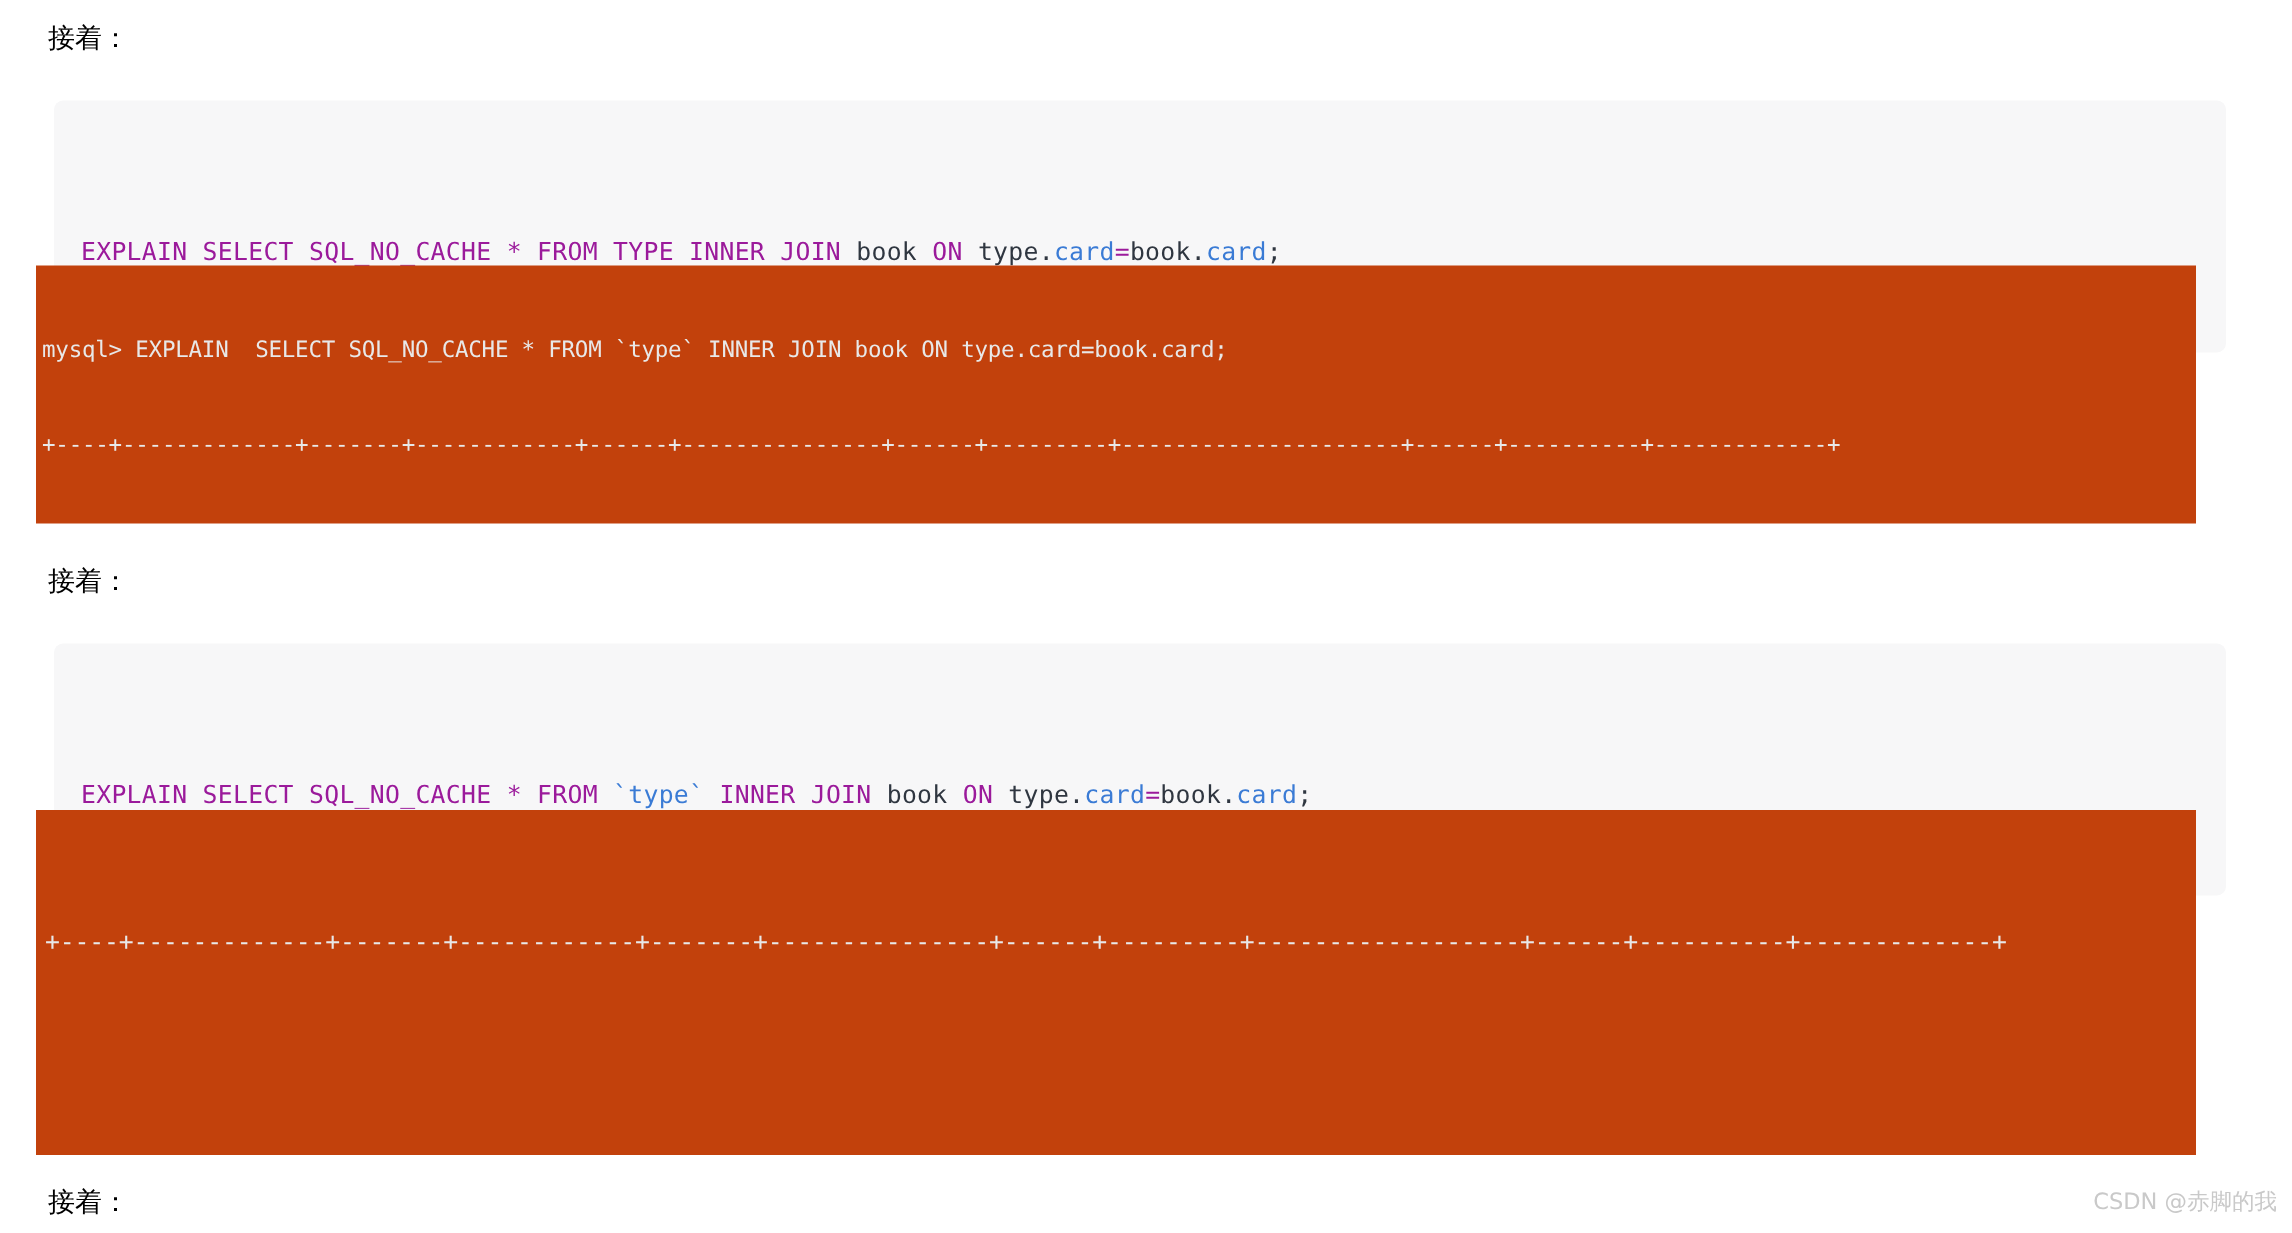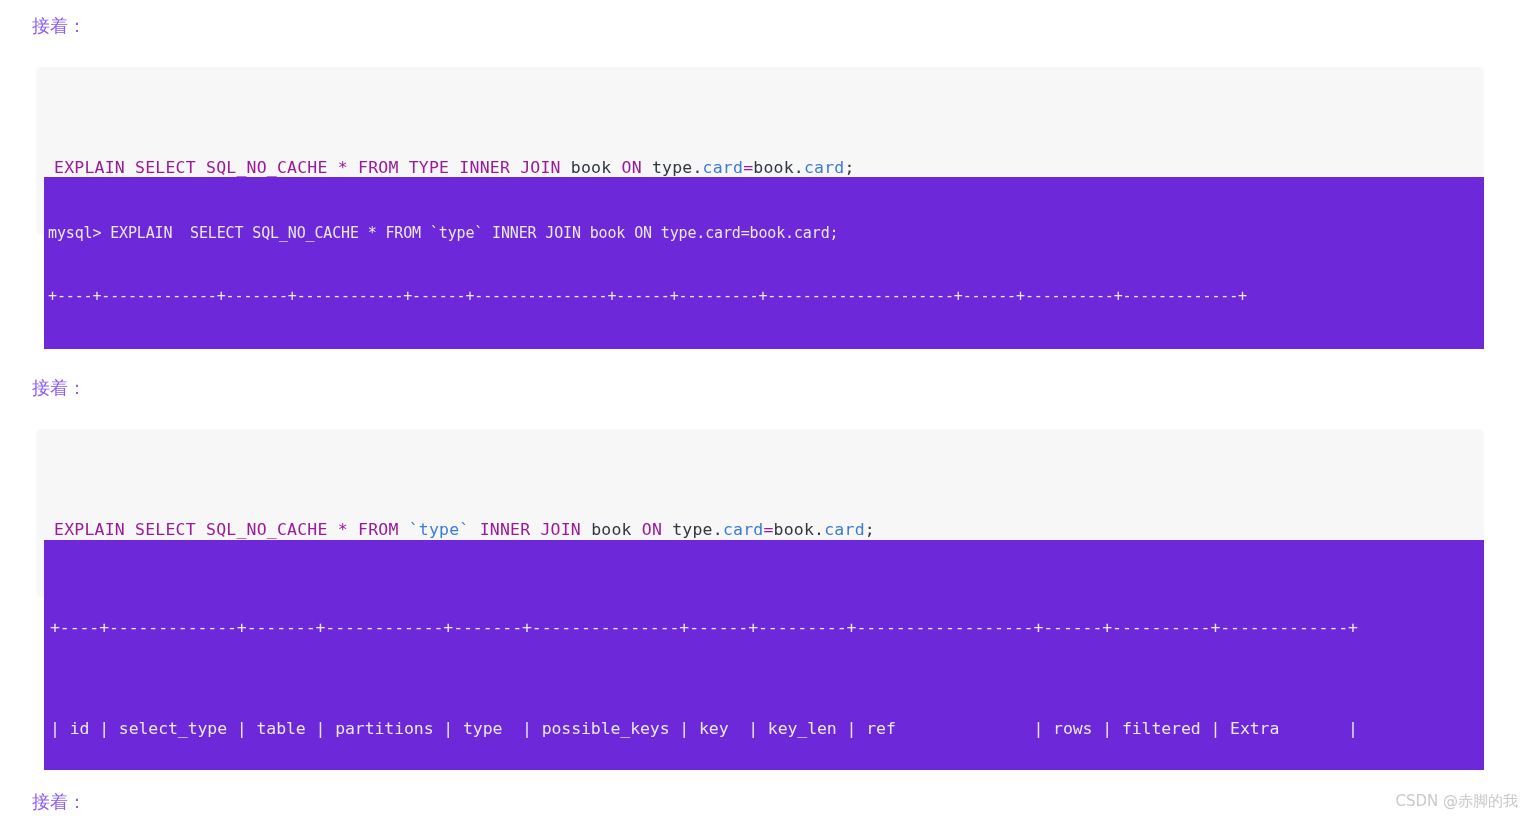--- a/index.html
+++ b/index.html
@@ -14,21 +14,21 @@
     font-family: "Liberation Sans", "DejaVu Sans", sans-serif;
     overflow: hidden;
   }
 
   
   .para {
     position: absolute;
     left: 32px;
     font-size: 18px;
     line-height: 26px;
-    color: #8b5cf6;
+    color: #000000;
     font-family: "DejaVu Sans", "Liberation Sans", sans-serif;
     white-space: pre;
   }
   .para-1 { top: 13px; }
   .para-2 { top: 375px; }
   .para-3 { top: 789px; }
 
   
   .codeblock {
     position: absolute;
@@ -52,22 +52,22 @@
   .tok-kw    { color: #9b1a9b; }           
   .tok-ident { color: #2f3640; }           
   .tok-field { color: #3a7bd5; }           
   .tok-punc  { color: #2f3640; }
   .tok-paren { color: #a5a55c; }           
   .tok-op    { color: #9b1a9b; }
 
   
   .terminal {
     position: absolute;
-    left: 44px;
-    background: #6d28d9;
+    left: 24px;
+    background: #c2410c;
     color: #e8e8e8;
     font-family: "DejaVu Sans Mono", "Liberation Mono", monospace;
     white-space: pre;
     overflow: hidden;
     box-sizing: border-box;
   }
   .terminal-1 {
     top: 177px;
     width: 1440px;
     height: 172px;
@@ -119,21 +119,20 @@
 </div>
 
 <div class="para para-2">接着：</div>
 
 <div class="codeblock codeblock-2">
   <span class="code-line"><span class="tok-kw">EXPLAIN SELECT SQL_NO_CACHE </span><span class="tok-kw">* </span><span class="tok-kw">FROM </span><span class="tok-field">`type`</span><span class="tok-kw"> INNER JOIN </span><span class="tok-ident">book </span><span class="tok-kw">ON </span><span class="tok-ident">type.</span><span class="tok-field">card</span><span class="tok-op">=</span><span class="tok-ident">book.</span><span class="tok-field">card</span><span class="tok-punc">;</span></span>
 </div>
 
 <div class="terminal terminal-2">
   <span class="term-line">+----+-------------+-------+------------+-------+---------------+------+---------+------------------+------+----------+-------------+</span>
-  <span class="term-line">| id | select_type | table | partitions | type  | possible_keys | key  | key_len | ref              | rows | filtered | Extra       |</span>
   
   
   
   
   
 </div>
 
 <div class="para para-3">接着：</div>
 
 <div class="watermark">CSDN @赤脚的我</div>

